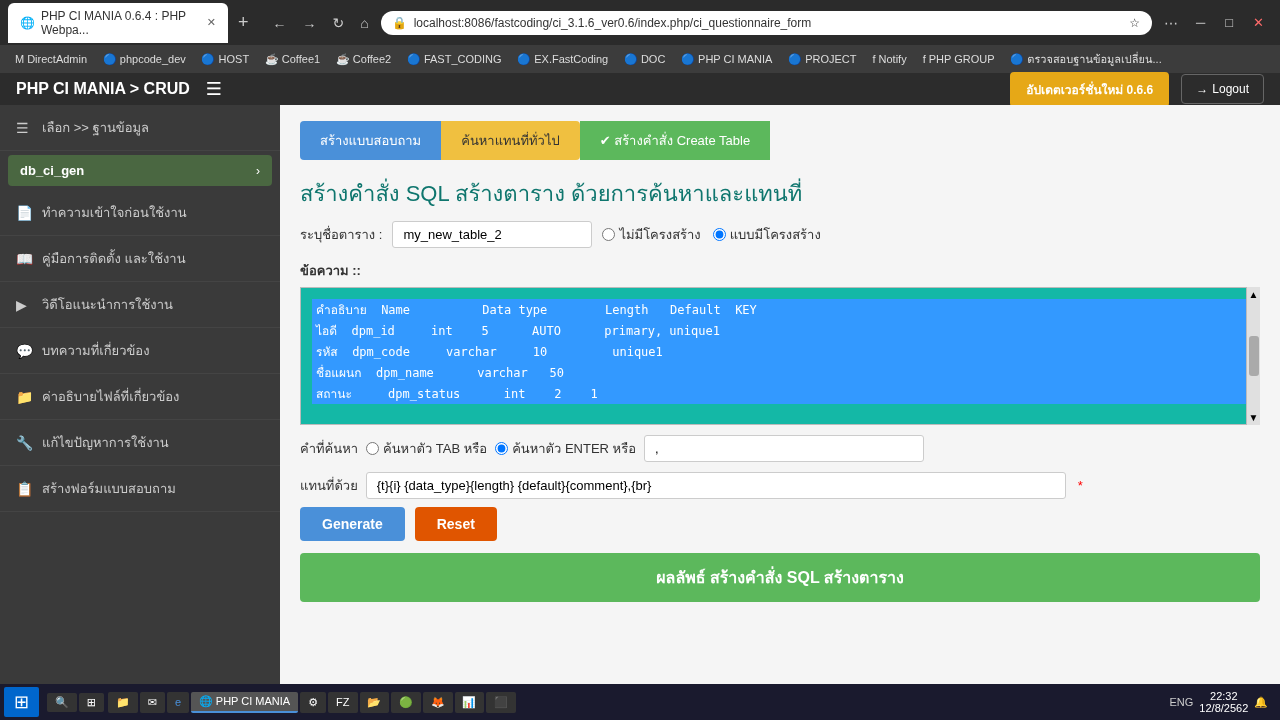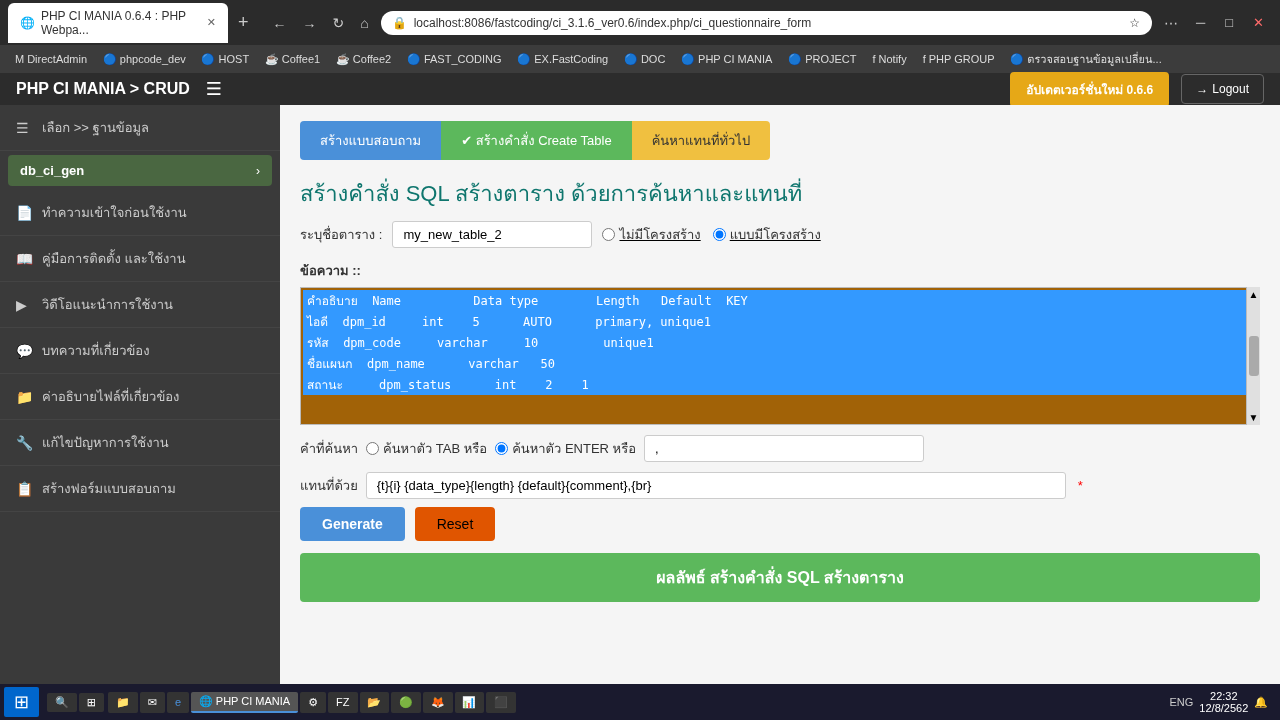--- a/index.html
+++ b/index.html
@@ -52,21 +52,21 @@
     .tab-btn.tab-active-green { background: #5cb85c; color: #fff; }
     .tab-btn.tab-inactive-yellow { background: #f0c040; color: #333; border-radius: 0 4px 4px 0; }
 
     
     .page-title { font-size: 22px; font-weight: normal; color: #0f766e; margin-bottom: 10px; }
 
     
     .form-row { display: flex; align-items: center; gap: 10px; margin-bottom: 12px; }
     .form-label { color: #333; font-size: 13px; font-weight: 500; white-space: nowrap; }
     .form-input { border: 1px solid #ccc; border-radius: 3px; padding: 5px 10px; font-size: 13px; width: 200px; }
-    .radio-group { display: flex; align-items: center; gap: 12px; text-decoration: underline; }
+    .radio-group { display: flex; align-items: center; gap: 12px; }
     .radio-label { display: flex; align-items: center; gap: 4px; font-size: 13px; color: #333; cursor: pointer; }
 
     
     .textarea-label { color: #333; font-size: 13px; font-weight: bold; margin-bottom: 6px; }
     .highlight-row { display: block; padding: 1px 4px; }
     .highlight-row.selected { background: #3399ff; color: #fff; }
 
     
     .search-row { display: flex; align-items: center; gap: 8px; margin-bottom: 10px; flex-wrap: wrap; }
     .search-input { border: 1px solid #ccc; border-radius: 3px; padding: 5px 10px; font-size: 13px; width: 280px; }
@@ -74,21 +74,21 @@
     
     .replace-row { margin-bottom: 8px; }
     .replace-input { border: 1px solid #ccc; border-radius: 3px; padding: 5px 10px; font-size: 13px; width: 700px; }
     .required-star { color: red; margin-left: 4px; }
 
     
     .pattern-row { margin-bottom: 16px; font-size: 13px; color: #333; }
 
     
     .btn-generate { background: #4a90d9; color: #fff; border: none; border-radius: 4px; padding: 9px 22px; font-size: 14px; cursor: pointer; font-weight: bold; }
-    .btn-reset { background: #e05500; color: #000000; border: none; border-radius: 4px; padding: 9px 22px; font-size: 14px; cursor: pointer; font-weight: normal; }
+    .btn-reset { background: #e05500; color: #ffffff; border: none; border-radius: 4px; padding: 9px 22px; font-size: 14px; cursor: pointer; font-weight: bold; }
 
     
     .result-banner { background: #5cb85c; color: #fff; text-align: center; padding: 12px; font-size: 16px; font-weight: bold; border-radius: 4px; margin: 8px 0; }
 
     
     ::-webkit-scrollbar { width: 8px; }
     ::-webkit-scrollbar-track { background: #f0f0f0; }
     ::-webkit-scrollbar-thumb { background: #bbb; border-radius: 4px; }
 
     
@@ -242,22 +242,22 @@
       <span class="si-icon">📋</span>
       <span>สร้างฟอร์มแบบสอบถาม</span>
     </div>
   </div>
 
   <div class="content">
     <div class="content-inner">
 
       <div class="tabs-row">
         <button class="tab-btn tab-active-blue">สร้างแบบสอบถาม</button>
+        <button class="tab-btn tab-inactive-yellow">ค้นหาแทนที่ทั่วไป</button>
         <button class="tab-btn tab-active-green">✔ สร้างคำสั่ง Create Table</button>
-        <button class="tab-btn tab-inactive-yellow">ค้นหาแทนที่ทั่วไป</button>
       </div>
 
       <div class="page-title">สร้างคำสั่ง SQL สร้างตาราง ด้วยการค้นหาและแทนที่</div>
 
       <div class="form-row">
         <span class="form-label">ระบุชื่อตาราง :</span>
         <input class="form-input" type="text" value="my_new_table_2" style="">
         <div class="radio-group">
           <label class="radio-label">
             <input type="radio" name="structure" style="">
@@ -266,21 +266,21 @@
           <label class="radio-label">
             <input type="radio" name="structure" checked="" style="">
             <span>แบบมีโครงสร้าง</span>
           </label>
         </div>
       </div>
 
       <div class="textarea-label">ข้อความ ::</div>
 
       <div style="position:relative; margin-bottom: 10px;">
-        <div style="border:1px solid #bbb; background:#a16207; font-family:monospace; font-size:12px; height:138px; overflow-y:scroll; padding:2px;">
+        <div style="border:1px solid #bbb; background:#14b8a6; font-family:monospace; font-size:12px; height:138px; overflow-y:scroll; padding:11px;">
           <span class="highlight-row selected">คำอธิบาย&nbsp;&nbsp;Name&nbsp;&nbsp;&nbsp;&nbsp;&nbsp;&nbsp;&nbsp;&nbsp;&nbsp;&nbsp;Data type&nbsp;&nbsp;&nbsp;&nbsp;&nbsp;&nbsp;&nbsp;&nbsp;Length&nbsp;&nbsp;&nbsp;Default&nbsp;&nbsp;KEY</span>
           <span class="highlight-row selected">ไอดี&nbsp;&nbsp;dpm_id&nbsp;&nbsp;&nbsp;&nbsp;&nbsp;int&nbsp;&nbsp;&nbsp;&nbsp;5&nbsp;&nbsp;&nbsp;&nbsp;&nbsp;&nbsp;AUTO&nbsp;&nbsp;&nbsp;&nbsp;&nbsp;&nbsp;primary, unique1</span>
           <span class="highlight-row selected">รหัส&nbsp;&nbsp;dpm_code&nbsp;&nbsp;&nbsp;&nbsp;&nbsp;varchar&nbsp;&nbsp;&nbsp;&nbsp;&nbsp;10&nbsp;&nbsp;&nbsp;&nbsp;&nbsp;&nbsp;&nbsp;&nbsp;&nbsp;unique1</span>
           <span class="highlight-row selected">ชื่อแผนก&nbsp;&nbsp;dpm_name&nbsp;&nbsp;&nbsp;&nbsp;&nbsp;&nbsp;varchar&nbsp;&nbsp;&nbsp;50</span>
           <span class="highlight-row selected">สถานะ&nbsp;&nbsp;&nbsp;&nbsp;&nbsp;dpm_status&nbsp;&nbsp;&nbsp;&nbsp;&nbsp;&nbsp;int&nbsp;&nbsp;&nbsp;&nbsp;2&nbsp;&nbsp;&nbsp;&nbsp;1</span>
         </div>
         <div style="position:absolute;right:0;top:0;bottom:0;width:14px;background:#e0e0e0;border-left:1px solid #bbb;display:flex;flex-direction:column;align-items:center;justify-content:space-between;padding:2px 0;">
           <span style="font-size:10px;cursor:pointer;">▲</span>
           <span style="width:10px;height:40px;background:#aaa;border-radius:3px;cursor:pointer;"></span>
           <span style="font-size:10px;cursor:pointer;">▼</span>

